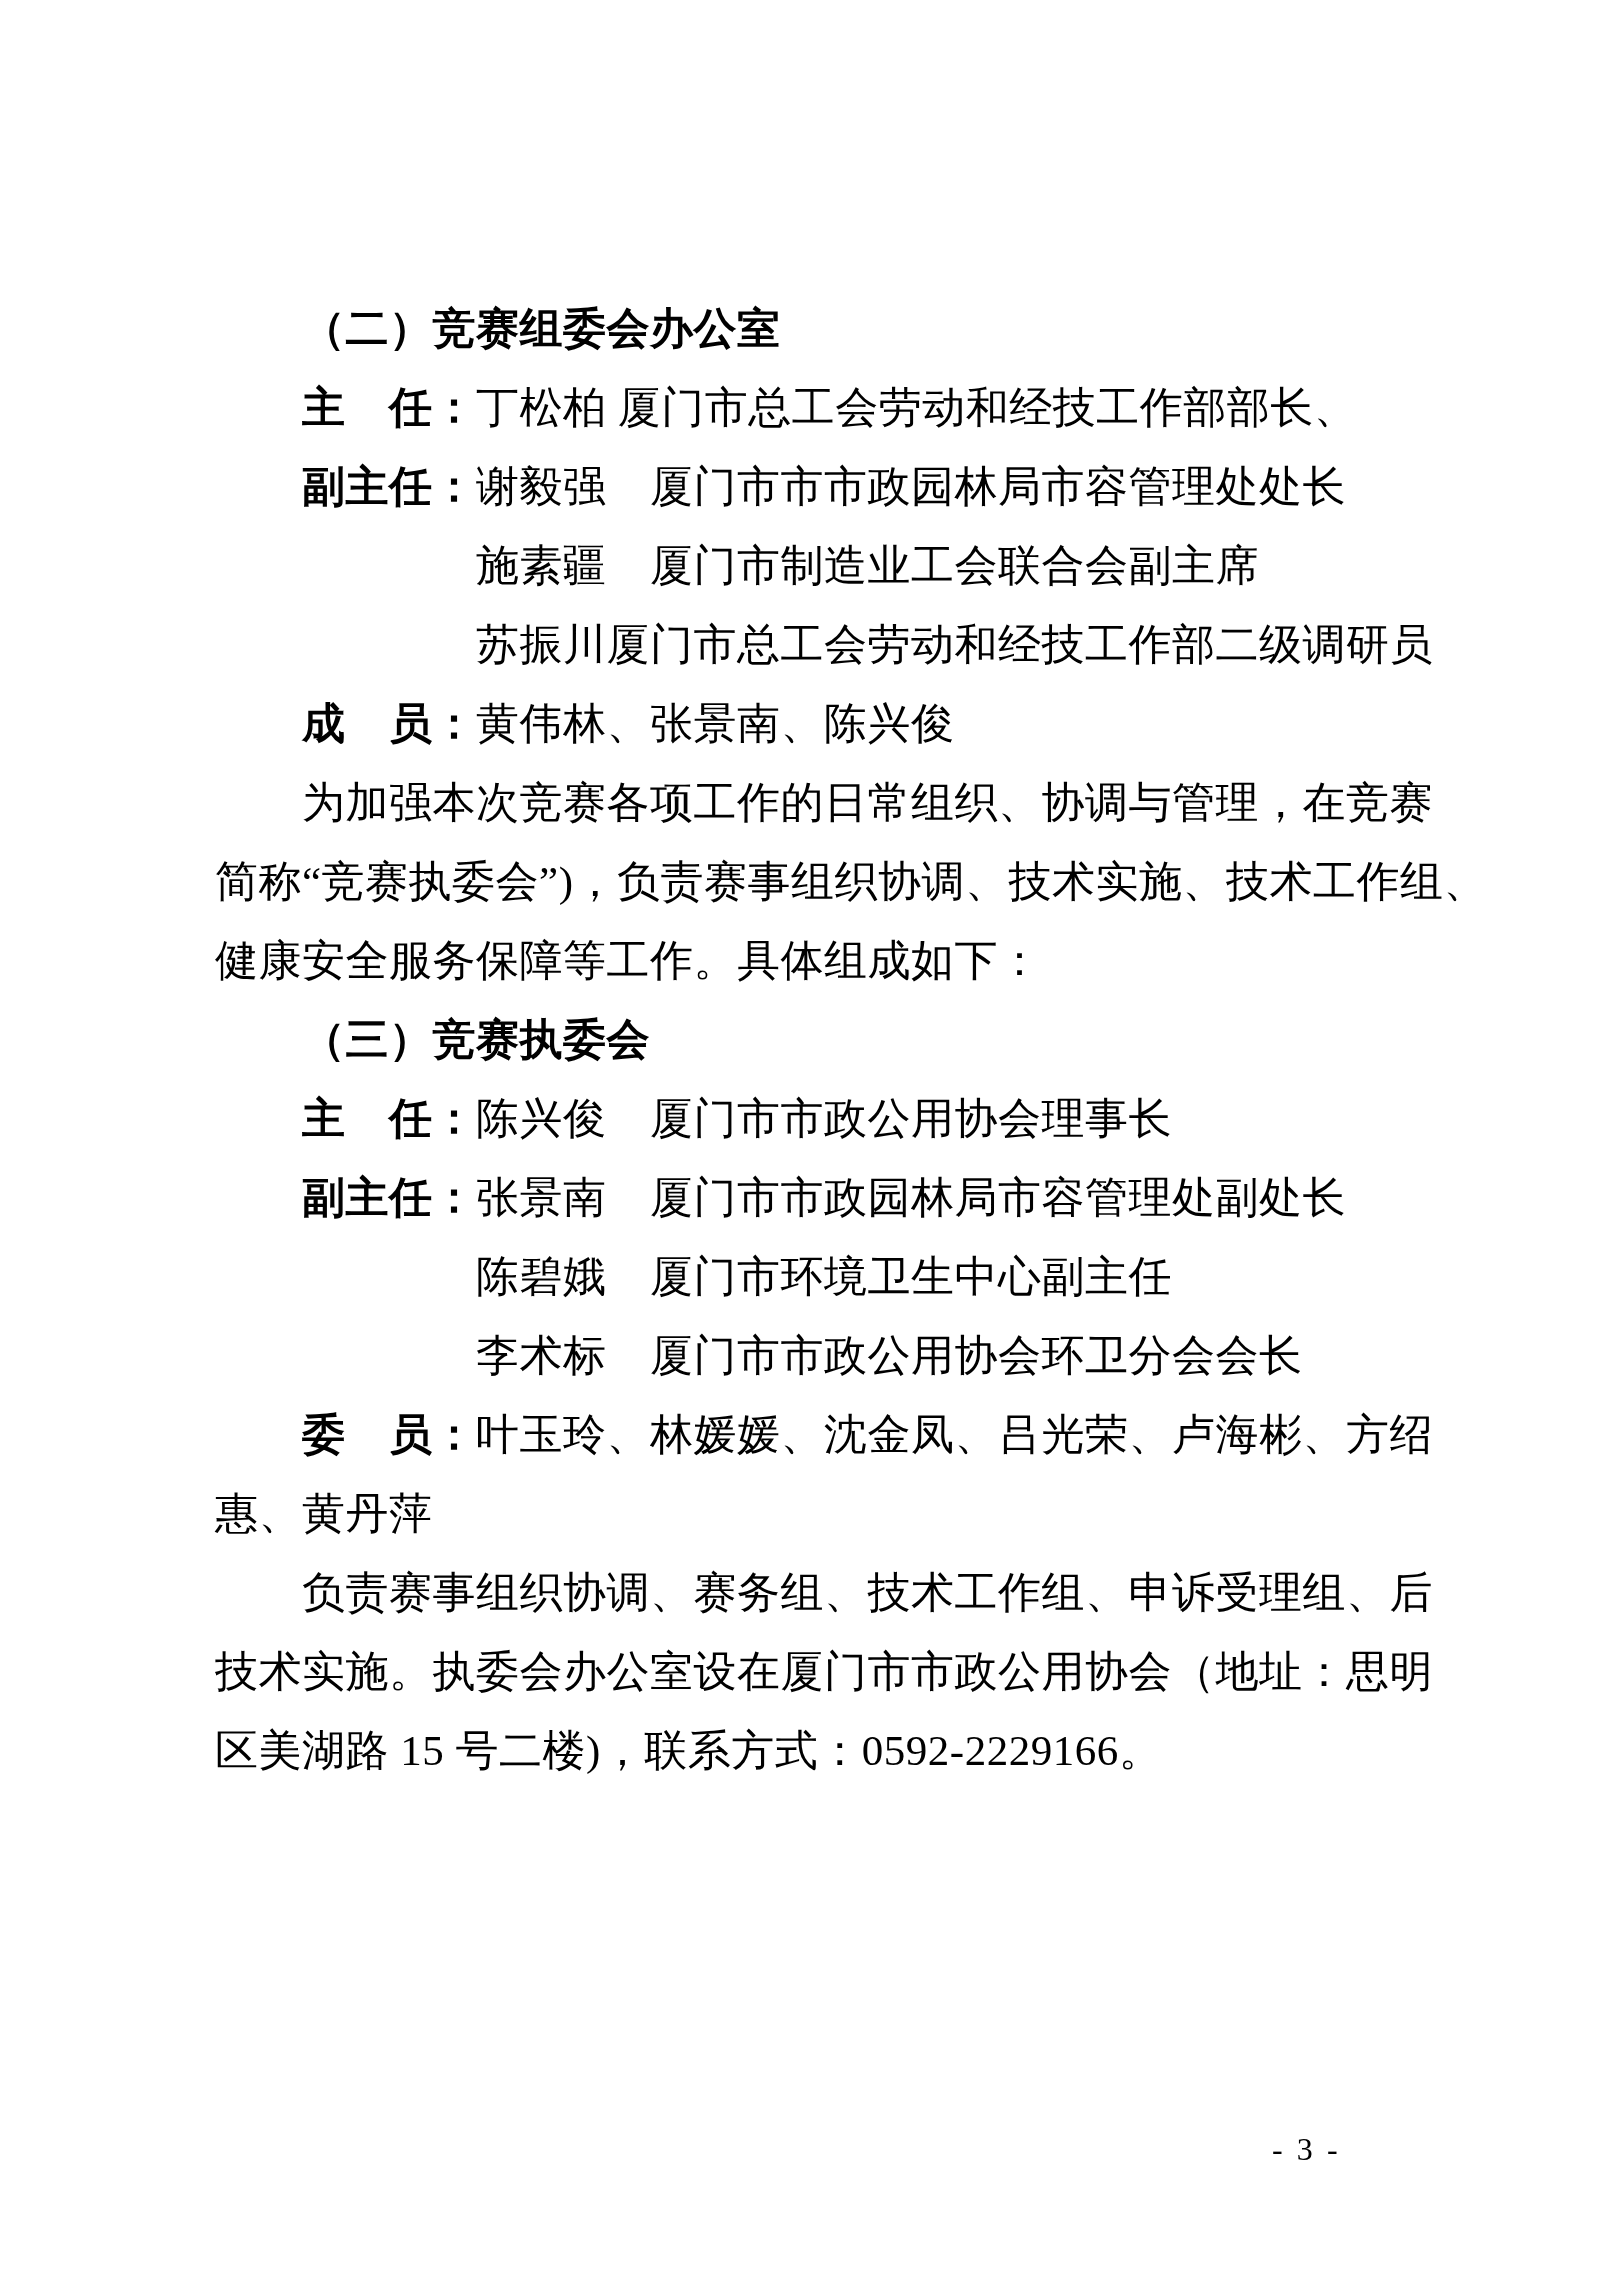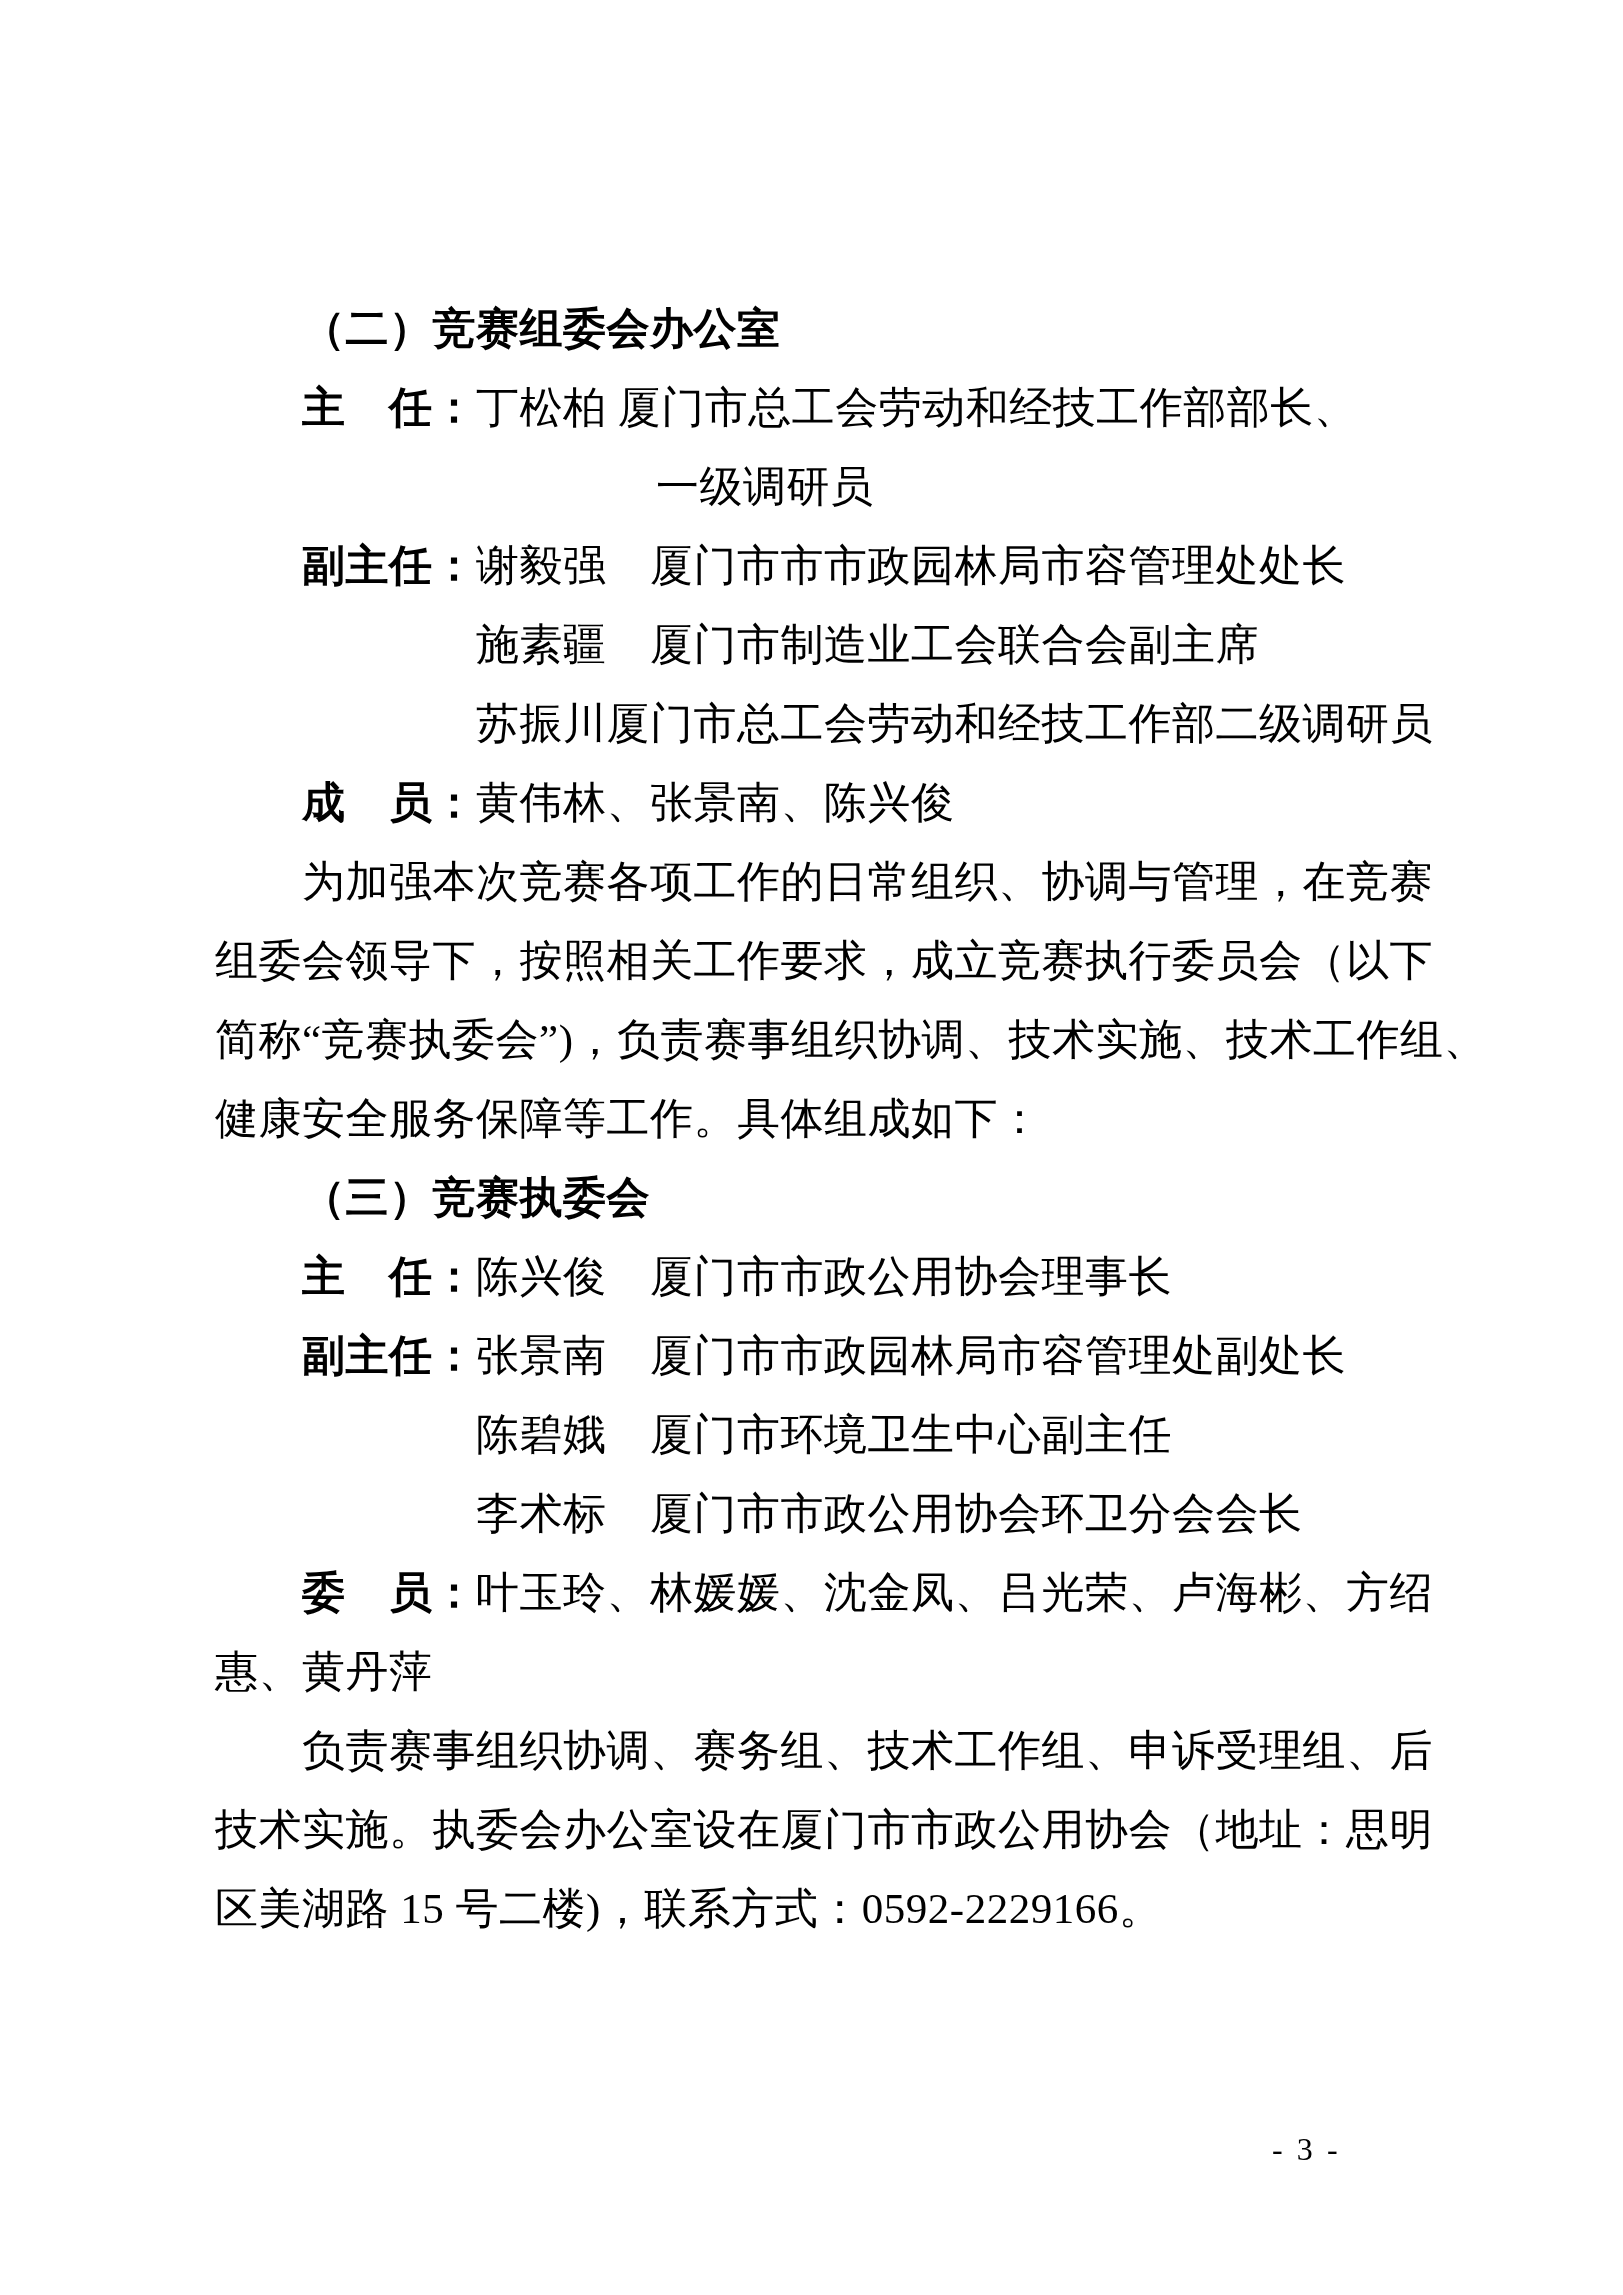--- a/index.html
+++ b/index.html
@@ -49,30 +49,28 @@
 </style>
 </head>
 <body>
 
 <div class="page">
   <div class="content">
 
     <div class="line ind2 hd">（二）竞赛组委会办公室</div>
 
     <div class="line ind2"><span class="lbl">主　任：</span><span>丁松柏 厦门市总工会劳动和经技工作部部长、</span></div>
-    <div class="line ind10">一级调研员</div>
 
     <div class="line ind2"><span class="lbl">副主任：</span><span>谢毅强　厦门市市市政园林局市容管理处处长</span></div>
     <div class="line ind6">施素疆　厦门市制造业工会联合会副主席</div>
     <div class="line ind6">苏振川厦门市总工会劳动和经技工作部二级调研员</div>
 
     <div class="line ind2"><span class="lbl">成　员：</span><span>黄伟林、张景南、陈兴俊</span></div>
 
     <div class="line ind2">为加强本次竞赛各项工作的日常组织、协调与管理，在竞赛</div>
-    <div class="line">组委会领导下，按照相关工作要求，成立竞赛执行委员会（以下</div>
     <div class="line">简称“竞赛执委会”)，负责赛事组织协调、技术实施、技术工作组、</div>
     <div class="line">健康安全服务保障等工作。具体组成如下：</div>
 
     <div class="line ind2 hd">（三）竞赛执委会</div>
 
     <div class="line ind2"><span class="lbl">主　任：</span><span>陈兴俊　厦门市市政公用协会理事长</span></div>
 
     <div class="line ind2"><span class="lbl">副主任：</span><span>张景南　厦门市市政园林局市容管理处副处长</span></div>
     <div class="line ind6">陈碧娥　厦门市环境卫生中心副主任</div>
     <div class="line ind6">李术标　厦门市市政公用协会环卫分会会长</div>

